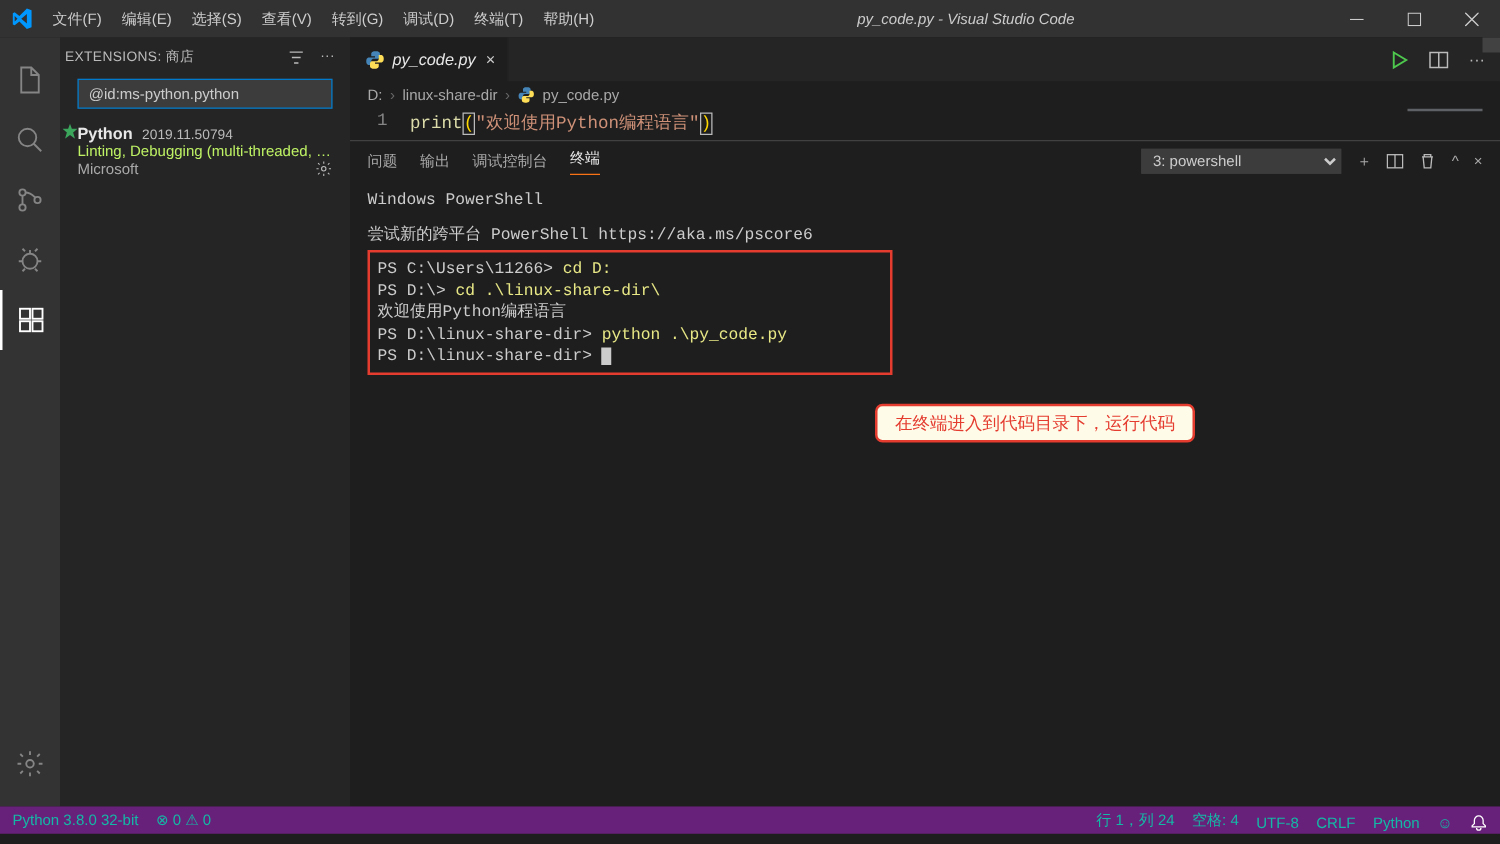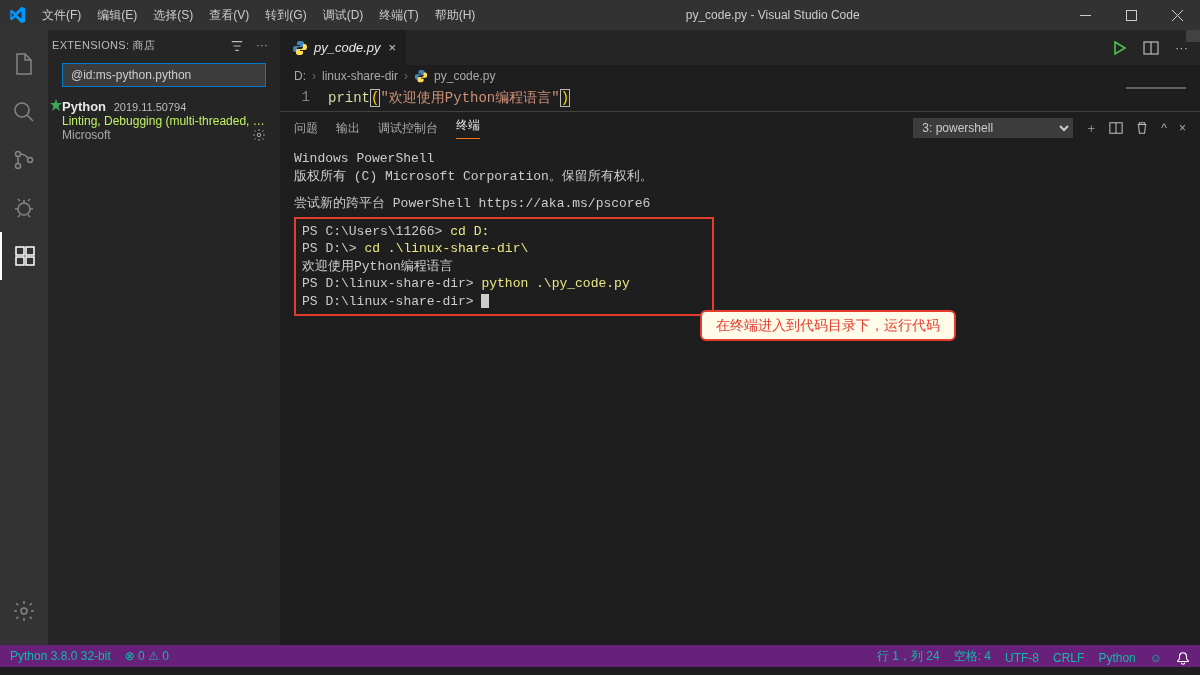--- a/index.html
+++ b/index.html
@@ -1,21 +1,21 @@
 <!DOCTYPE html>
 <html><head>
 <meta charset="utf-8">
 <style>
 * { margin:0; padding:0; box-sizing:border-box; }
 body { width:1200px; height:675px; background:#1e1e1e; font-family:"Segoe UI",Arial,sans-serif; font-size:13px; color:#ccc; overflow:hidden; position:relative; }
 .titlebar { height:30px; background:#323233; display:flex; align-items:center; }
 .titlebar .logo { width:34px; display:flex; align-items:center; justify-content:center; }
 .menu { display:flex; }
 .menu-item { padding:0 8px; height:30px; line-height:30px; color:#ccc; font-size:12px; cursor:pointer; }
-.title-center { flex:1; text-align:center; color:#ccc; font-size:12px; }
+.title-center { flex:1; text-align:center; color:#ccc; font-size:12px;font-style:italic; }
 .win-controls { display:flex; }
 .win-btn { width:46px; height:30px; display:flex; align-items:center; justify-content:center; color:#ccc; }
 .main { display:flex; height:615px; }
 .activitybar { width:48px; background:#333333; display:flex; flex-direction:column; align-items:center; padding-top:10px; }
 .activity-icon { width:48px; height:48px; display:flex; align-items:center; justify-content:center; color:#858585; }
 .activity-icon.active { color:#fff; border-left:2px solid #fff; }
 .activity-bottom { margin-top:auto; margin-bottom:10px; }
 .sidebar { width:232px; background:#252526; display:flex; flex-direction:column; }
 .sidebar-header { padding:8px 12px 6px 4px; display:flex; align-items:center; justify-content:space-between; color:#bbb; font-size:11px; letter-spacing:.3px;}
 .sidebar-header .actions { display:flex; gap:12px; color:#bbb; }
@@ -46,21 +46,21 @@
 .mm-line { height:2px; background:#5e6266; margin-bottom:1px; }
 .panel { flex:1; display:flex; flex-direction:column; border-top:1px solid #414141; margin-top:4px;}
 .panel-tabs { display:flex; align-items:center; padding:0 14px; height:32px; gap:18px; font-size:12px; color:#a9a9a9;}
 .panel-tab.active { color:#e7e7e7; border-bottom:1px solid #f97316; padding-bottom:4px;}
 .panel-right { margin-left:auto; display:flex; align-items:center; gap:12px;}
 .panel-select { background:#3c3c3c; color:#ccc; border:1px solid #3c3c3c; font-size:12px; padding:1px 4px; width:160px;}
 .terminal { font-family:Consolas,"Courier New",monospace; font-size:13px; color:#ccc; padding:6px 14px 0 14px; line-height:1.35; position:relative;}
 .red-frame { border:2px solid #e43c2f; padding:4px 6px; margin-top:4px; width:420px;}
 .term-prompt { color:#cccccc;}
 .term-cmd { color:#e8e887;}
-.annotation { position:absolute; left:420px; top:166px; background:#fffbe9; border:2px solid #e43c2f; border-radius:6px; color:#e43c2f; font-size:14px; padding:4px 14px; font-family:"Microsoft YaHei",sans-serif;}
+.annotation { position:absolute; left:420px; top:178px; background:#fffbe9; border:2px solid #e43c2f; border-radius:6px; color:#e43c2f; font-size:14px; padding:4px 14px; font-family:"Microsoft YaHei",sans-serif;}
 .statusbar { height:22px; background:#68217a; color:#14b8a6; display:flex; align-items:center; font-size:12px; padding:0 10px;}
 .status-left { display:flex; gap:14px; align-items:center;}
 .status-right { margin-left:auto; display:flex; gap:14px; align-items:flex-end;}
 .scrollbar-stub { position:absolute; right:0; top:30px; width:14px; height:12px; background:#424242;}
 svg { display:block; }
 </style>
 </head>
 <body>
 
 <div class="titlebar">
@@ -239,21 +239,20 @@
               <svg width="14" height="14" viewBox="0 0 16 16" fill="none" stroke="#bbb" stroke-width="1.2">
                 <path d="M3 4h10M5 4V2h6v2M4 4l1 10h6l1-10"></path>
               </svg>
             </span>
           <span>^</span>
           <span>×</span>
         </div>
       </div>
       <div class="terminal">
         <div>Windows PowerShell</div>
-        <div>版权所有 (C) Microsoft Corporation。保留所有权利。</div>
         <div style="height:10px"></div>
         <div>尝试新的跨平台 PowerShell https://aka.ms/pscore6</div>
         <div class="red-frame">
           <div><span class="term-prompt">PS C:\Users\11266&gt;</span> <span class="term-cmd">cd D:</span></div>
           <div><span class="term-prompt">PS D:\&gt;</span> <span class="term-cmd">cd .\linux-share-dir\</span></div>
           <div>欢迎使用Python编程语言</div>
           <div><span class="term-prompt">PS D:\linux-share-dir&gt;</span> <span class="term-cmd">python .\py_code.py</span></div>
           <div><span class="term-prompt">PS D:\linux-share-dir&gt;</span> <span style="background:#ccc;display:inline-block;width:8px;height:14px;vertical-align:middle"></span></div>
         </div>
         <div class="annotation">在终端进入到代码目录下，运行代码</div>

